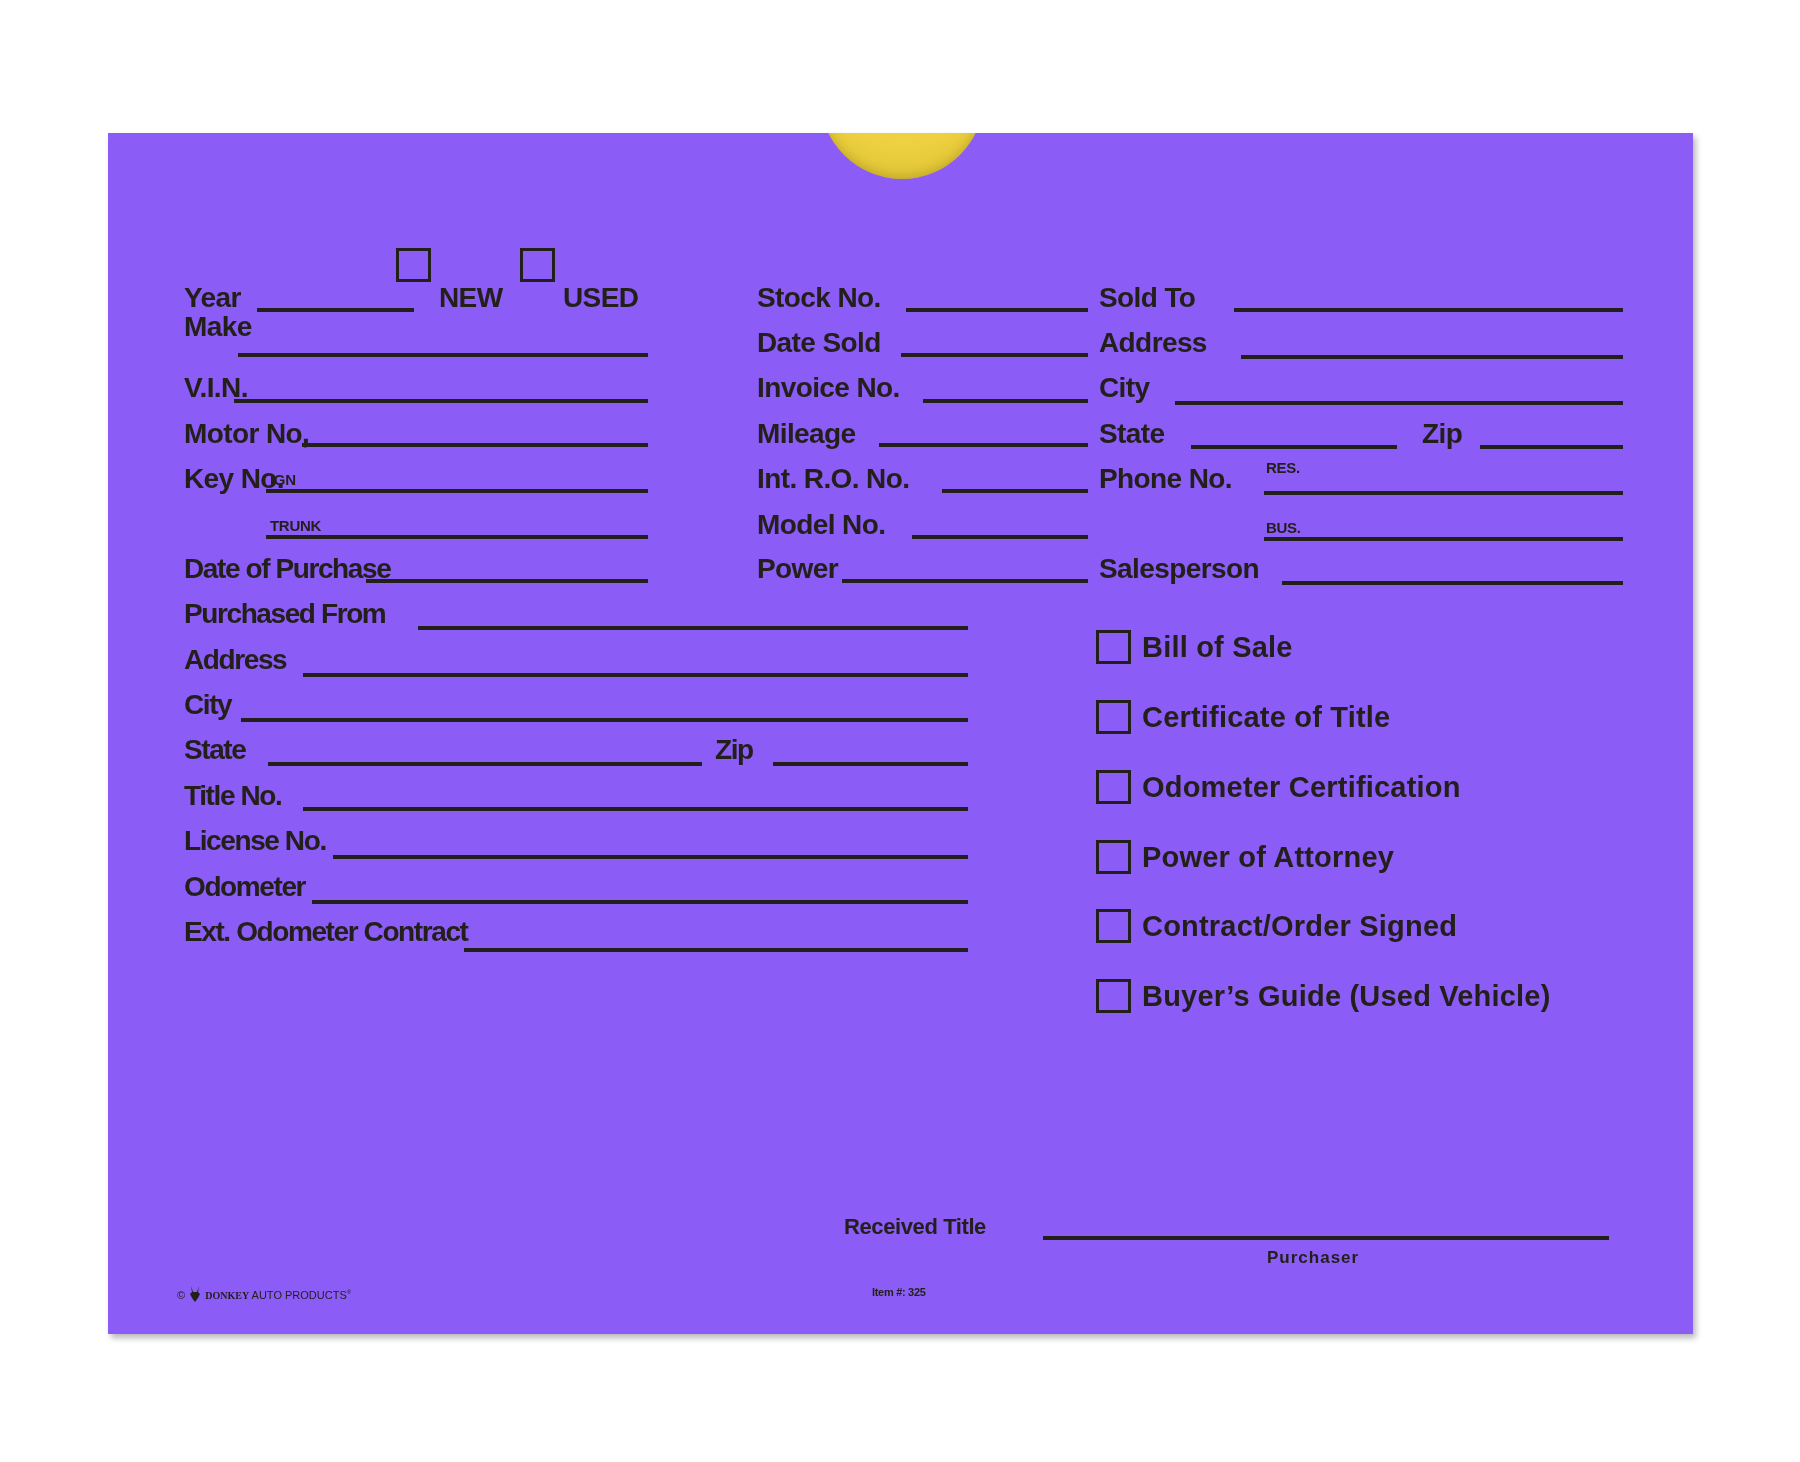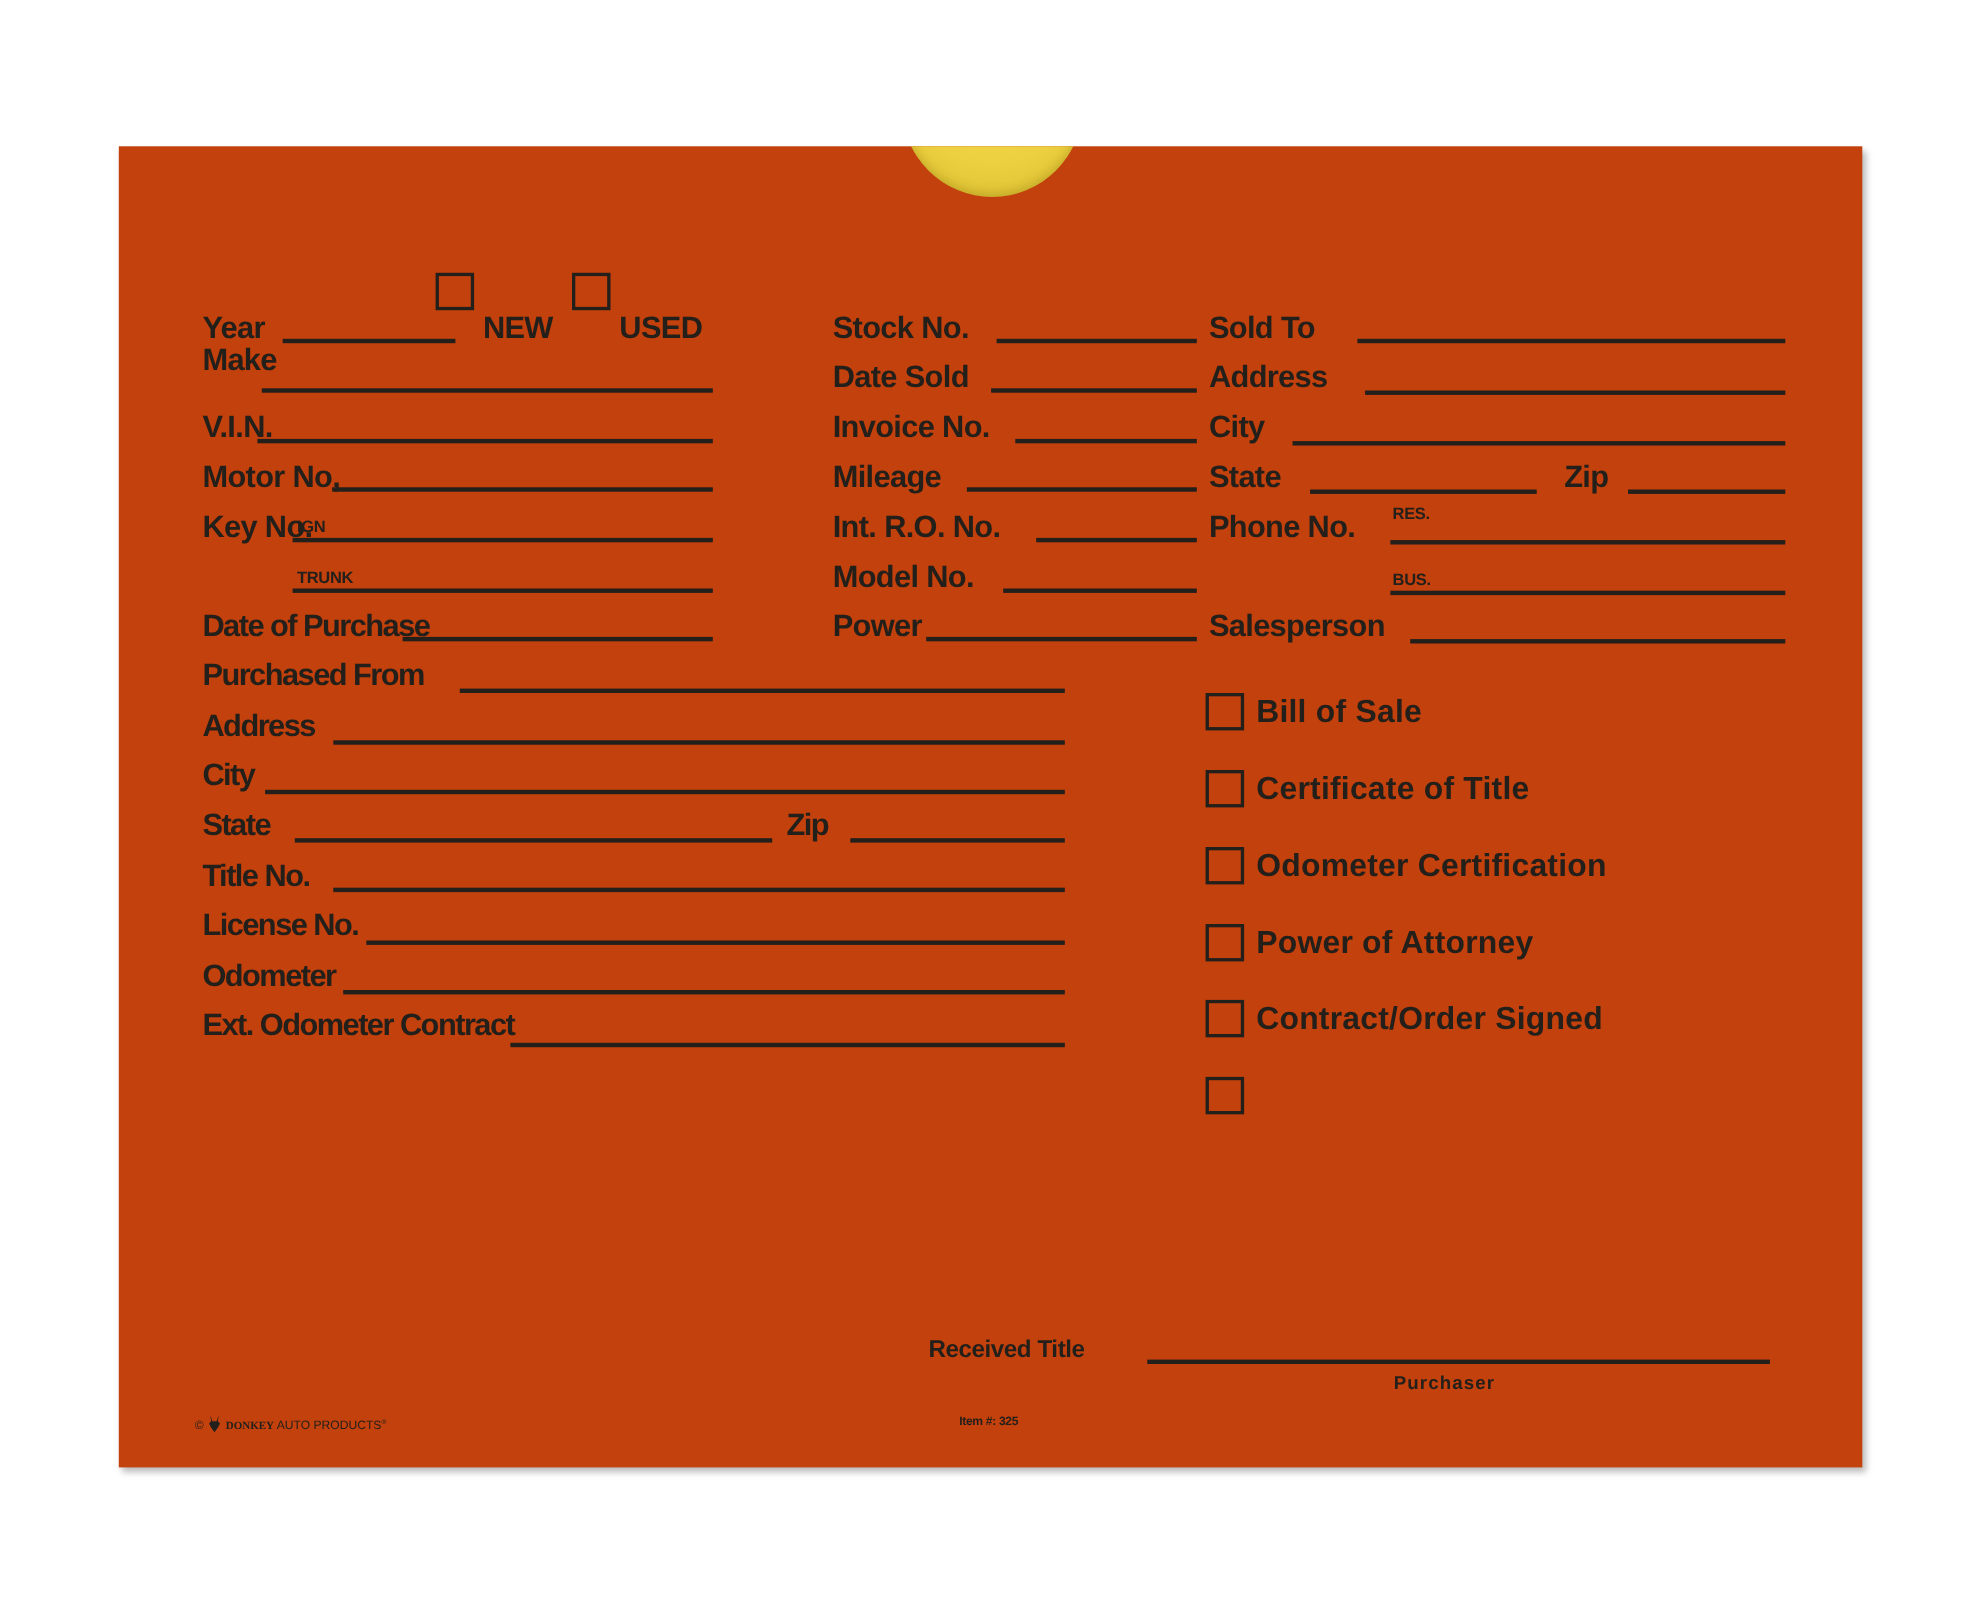--- a/index.html
+++ b/index.html
@@ -1,19 +1,19 @@
 <!DOCTYPE html>
 <html><head>
 <meta charset="utf-8">
 <style>
   html, body { margin: 0; padding: 0; background: #ffffff; }
   body { width: 1800px; height: 1462px; position: relative; overflow: hidden;
          font-family: "Liberation Sans", "DejaVu Sans", sans-serif; color: #231f1a; }
   .card { position: absolute; left: 108px; top: 133px; width: 1585px; height: 1201px;
-          background: #c2410c; box-shadow: 3px 4px 6px rgba(0,0,0,0.28); overflow: hidden; text-decoration: underline; }
+          background: #8b5cf6; box-shadow: 3px 4px 6px rgba(0,0,0,0.28); overflow: hidden; text-decoration: underline; }
   .notch { position: absolute; left: 712px; top: -118px; width: 164px; height: 164px; border-radius: 50%;
            background: radial-gradient(circle at 50% 30%, #f7dc4a 0%, #ecd03f 60%, #d8bb30 100%);
            box-shadow: inset 0 -4px 8px rgba(120,100,0,0.25); }
   .abs { position: absolute; }
   .lbl { position: absolute; font-weight: bold; font-size: 28px; line-height: 1; white-space: nowrap;
          letter-spacing: -0.6px; transform: translateY(-100%); }
   .lbl.cond { letter-spacing: -1.4px; }
   .line { position: absolute; height: 3.5px; background: #231f1a; }
   .small { position: absolute; font-weight: bold; font-size: 15px; line-height: 1; letter-spacing: -0.3px;
            transform: translateY(-100%); }
@@ -134,20 +134,21 @@
   <div class="cbox" style="left:988px;top:637px"></div>
   <div class="cb-label" style="left:1034px;top:640px">Odometer Certification</div>
 
   <div class="cbox" style="left:988px;top:707px"></div>
   <div class="cb-label" style="left:1034px;top:710px">Power of Attorney</div>
 
   <div class="cbox" style="left:988px;top:776px"></div>
   <div class="cb-label" style="left:1034px;top:779px">Contract/Order Signed</div>
 
   <div class="cbox" style="left:988px;top:846px"></div>
+  <div class="cb-label" style="left:1034px;top:849px">Buyer’s Guide (Used Vehicle)</div>
 
   <div class="lbl" style="left:736px;top:1105px;font-size:22px;letter-spacing:-0.4px">Received Title</div>
   <div class="line" style="left:935px;top:1103px;width:566px;height:4px"></div>
   <div class="abs" style="left:1159px;top:1115px;font-weight:bold;font-size:17px;letter-spacing:1px">Purchaser</div>
 
   <div class="footer" style="left:69px;top:1153px">
     <span>©</span>
     <span style="display:inline-block;vertical-align:-3px;margin:0 1px">
       <svg width="12" height="16" viewBox="0 0 12 16">
         <path d="M2 0 L4 6 L8 6 L10 0 L9 6 L11 8 L9 12 L6 16 L3 12 L1 8 L3 6 Z" fill="#231f1a"></path>

